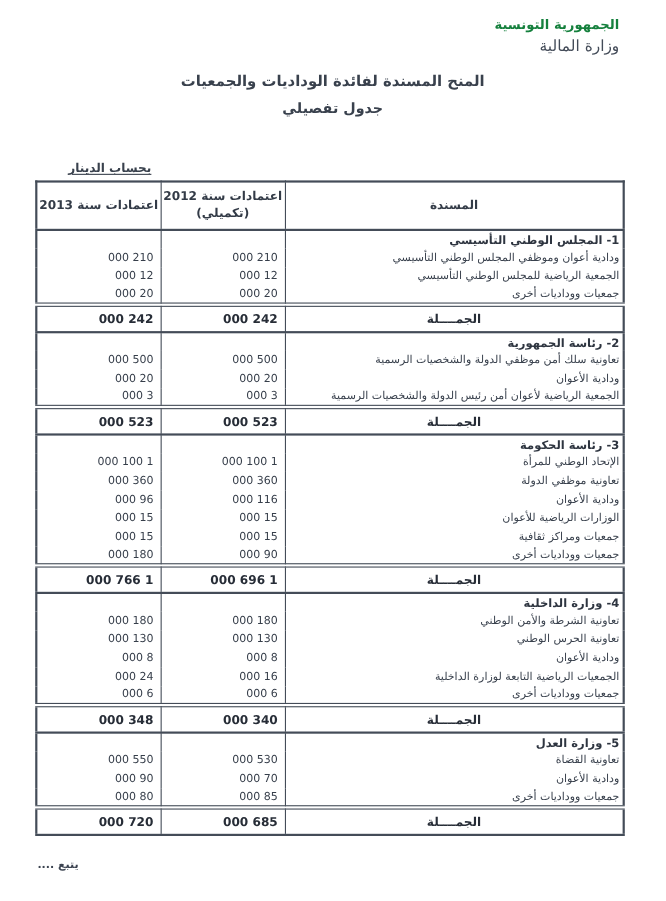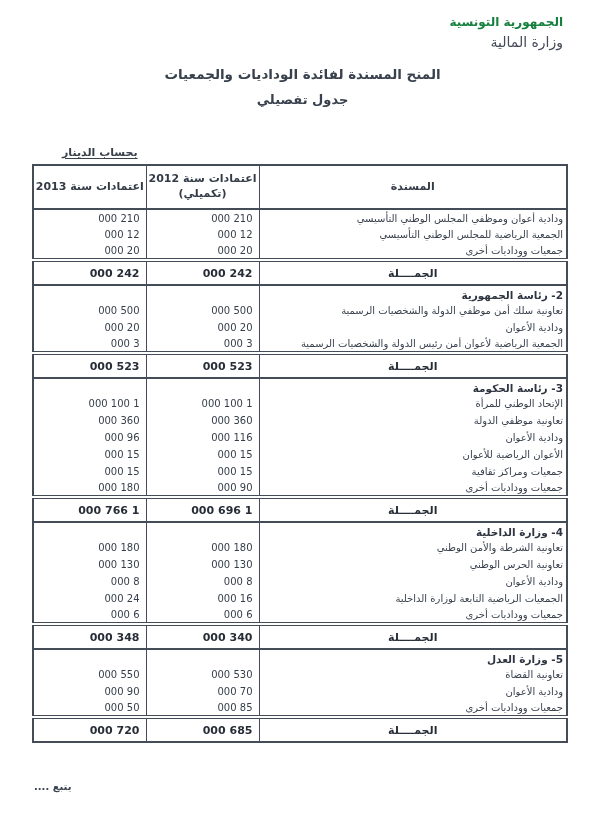--- a/index.html
+++ b/index.html
@@ -108,20 +108,25 @@
     <tr>
       <th>المسندة</th>
       <th>
         <div class="hdr-sub">اعتمادات سنة 2012</div>
         <div class="hdr-sub">(تكميلي)</div>
       </th>
       <th>اعتمادات سنة 2013</th>
     </tr>
   </thead>
   <tbody>
+      <tr class="section-header-row">
+        <td class="section-title">1- المجلس الوطني التأسيسي</td>
+        <td class="amount"></td>
+        <td class="amount"></td>
+      </tr>
       <tr class="item-row">
         <td class="item-label">ودادية أعوان وموظفي المجلس الوطني التأسيسي</td>
         <td class="amount">210 000</td>
         <td class="amount">210 000</td>
       </tr>
       <tr class="item-row">
         <td class="item-label">الجمعية الرياضية للمجلس الوطني التأسيسي</td>
         <td class="amount">12 000</td>
         <td class="amount">12 000</td>
       </tr>
@@ -174,21 +179,21 @@
         <td class="item-label">تعاونية موظفي الدولة</td>
         <td class="amount">360 000</td>
         <td class="amount">360 000</td>
       </tr>
       <tr class="item-row">
         <td class="item-label">ودادية الأعوان</td>
         <td class="amount">116 000</td>
         <td class="amount">96 000</td>
       </tr>
       <tr class="item-row">
-        <td class="item-label">الأعوان الرياضية للأعوان</td>
+        <td class="item-label">الوزارات الرياضية للأعوان</td>
         <td class="amount">15 000</td>
         <td class="amount">15 000</td>
       </tr>
       <tr class="item-row">
         <td class="item-label">جمعيات ومراكز ثقافية</td>
         <td class="amount">15 000</td>
         <td class="amount">15 000</td>
       </tr>
       <tr class="item-row">
         <td class="item-label">جمعيات ووداديات أخرى</td>
@@ -246,21 +251,21 @@
         <td class="amount">550 000</td>
       </tr>
       <tr class="item-row">
         <td class="item-label">ودادية الأعوان</td>
         <td class="amount">70 000</td>
         <td class="amount">90 000</td>
       </tr>
       <tr class="item-row">
         <td class="item-label">جمعيات ووداديات أخرى</td>
         <td class="amount">85 000</td>
-        <td class="amount">50 000</td>
+        <td class="amount">80 000</td>
       </tr>
       <tr class="total-row">
         <td class="total-label">الجمــــلة</td>
         <td class="amount">685 000</td>
         <td class="amount">720 000</td>
       </tr>
     </tbody>
 </table>
 
 <div class="footer-note">يتبع ....</div>

